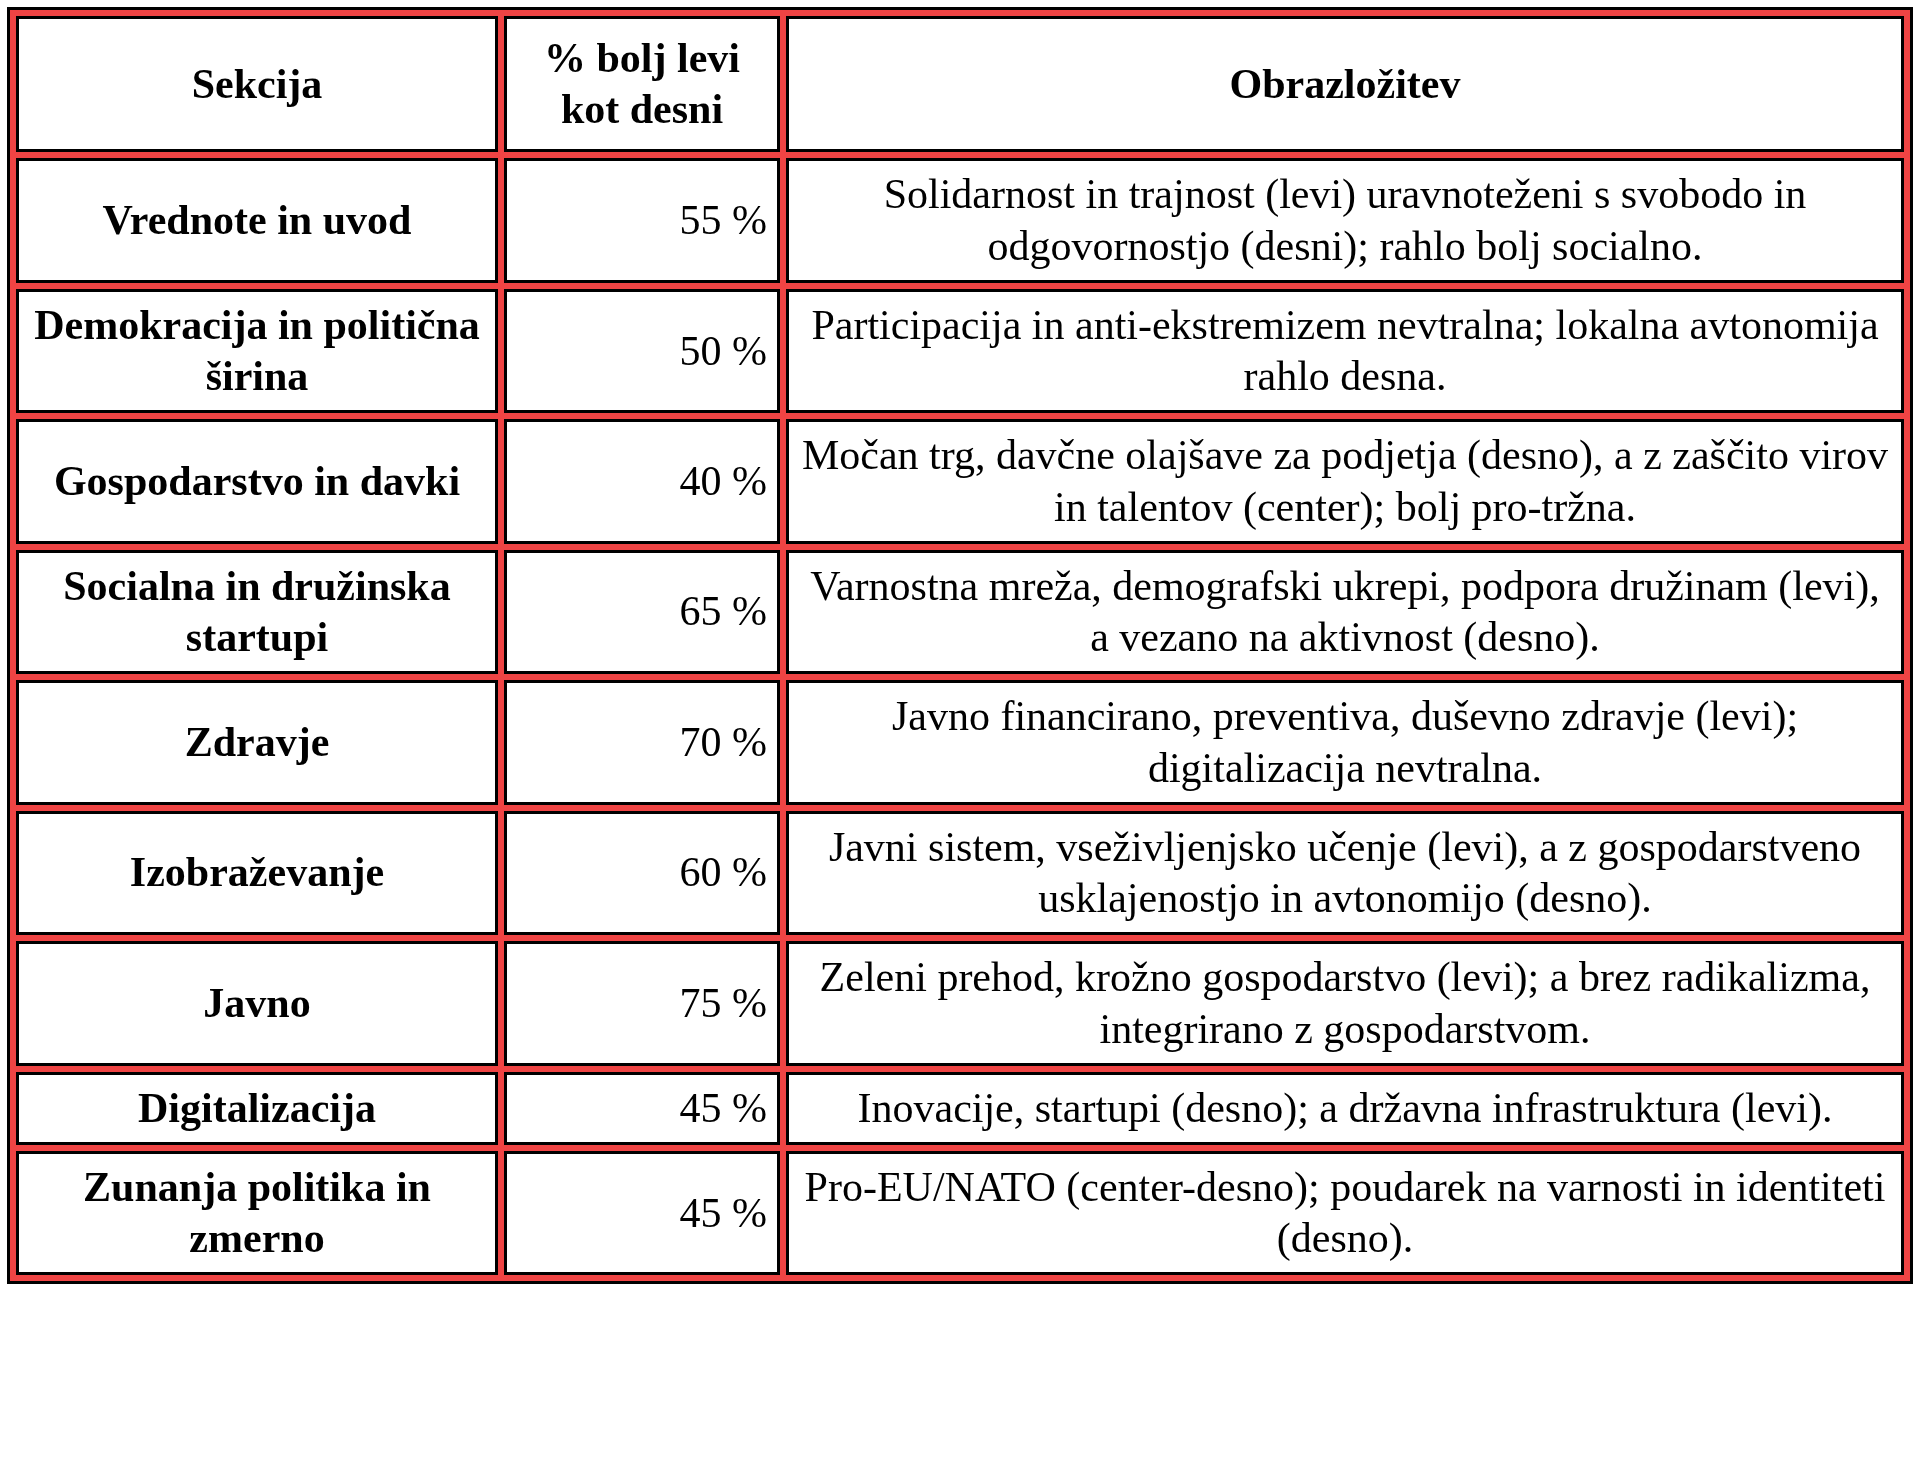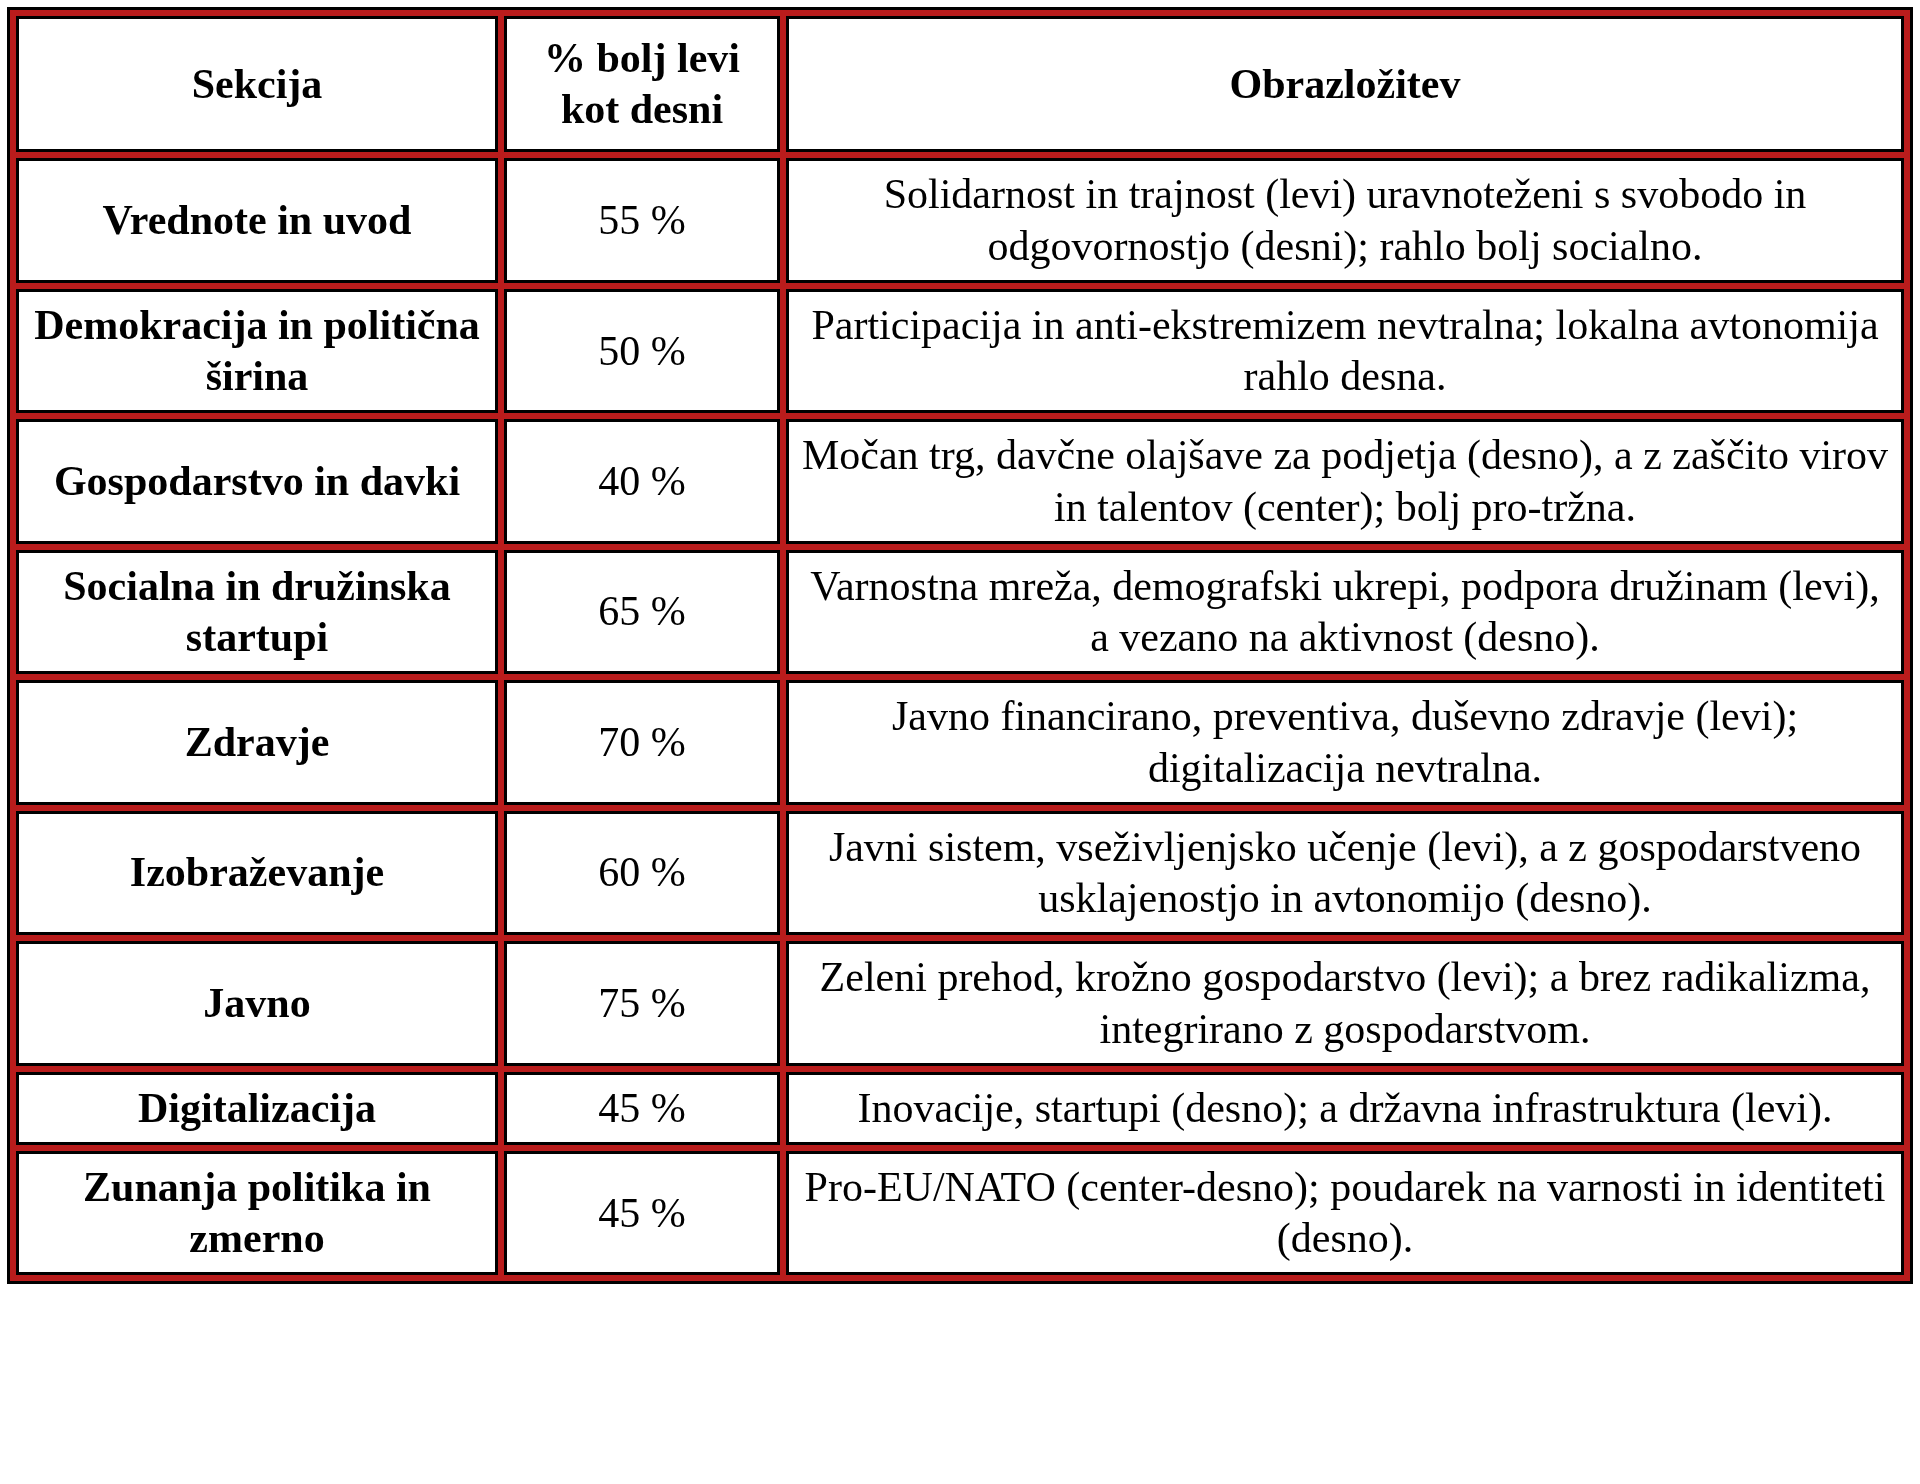--- a/index.html
+++ b/index.html
@@ -14,21 +14,21 @@
     padding: 7px;
     font-family: "Liberation Serif", "DejaVu Serif", serif;
     color: #000000;
   }
   table.align-table {
     width: 100%;
     border-collapse: separate;
     border-spacing: 6px;
     border: 3px solid #000000;
     table-layout: fixed;
-    background: #b91c1c;
+    background: #ef4444;
   }
   table.align-table th,
   table.align-table td {
     border: 3px solid #000000;
     font-size: 42px;
     line-height: 1.22;
     padding: 8px 10px;
     vertical-align: middle;
     background: #ffffff;
     overflow: hidden;
@@ -41,21 +41,21 @@
   col.col-section { width: 482px; }
   col.col-percent { width: 276px; }
   col.col-explanation { width: auto; }
   td.cell-section {
     font-weight: bold;
     text-align: center;
     padding-top: 24px;
     padding-bottom: 24px;
   }
   td.cell-percent {
-    text-align: center;
+    text-align: right;
     padding-top: 24px;
     padding-bottom: 24px;
   }
   td.cell-explanation {
     text-align: center;
     padding-top: 14px;
     padding-bottom: 14px;
   }
 </style>
 </head>

